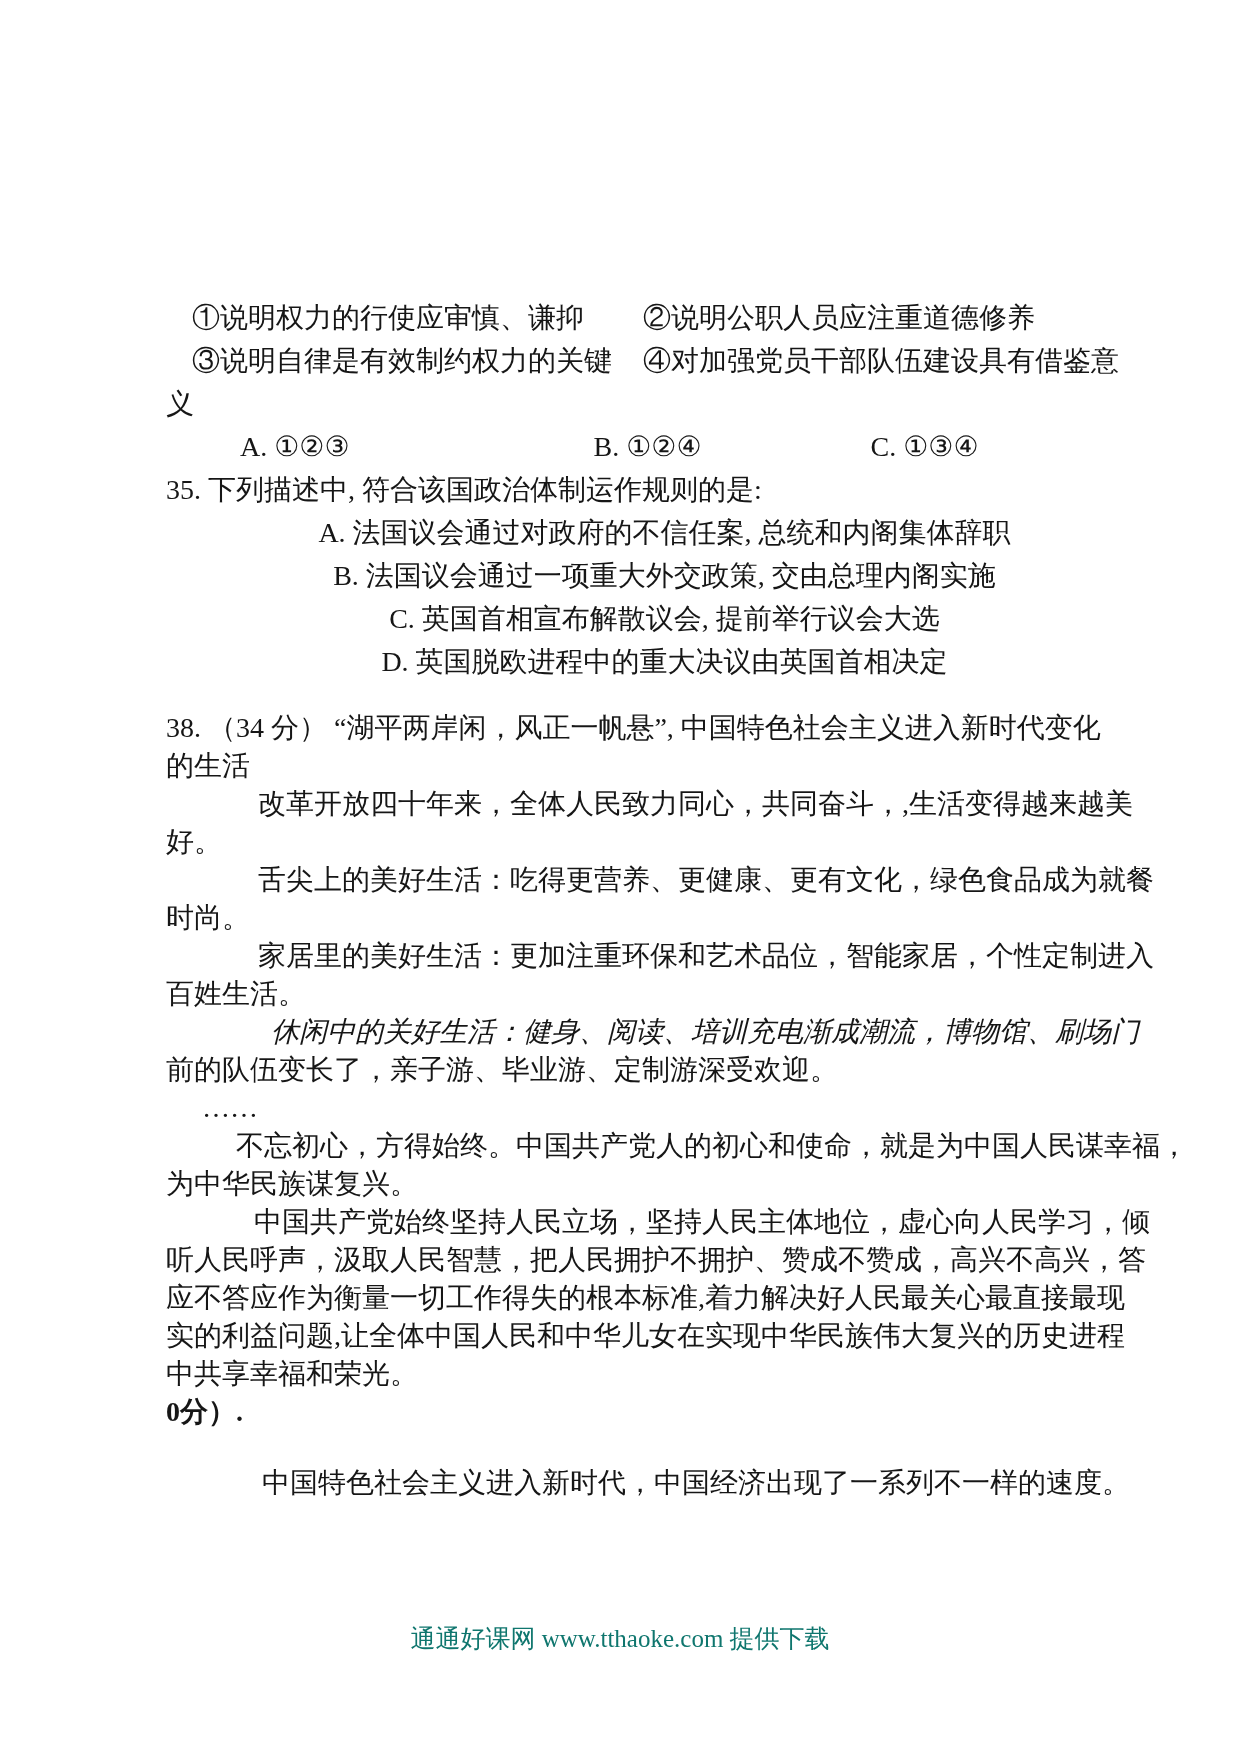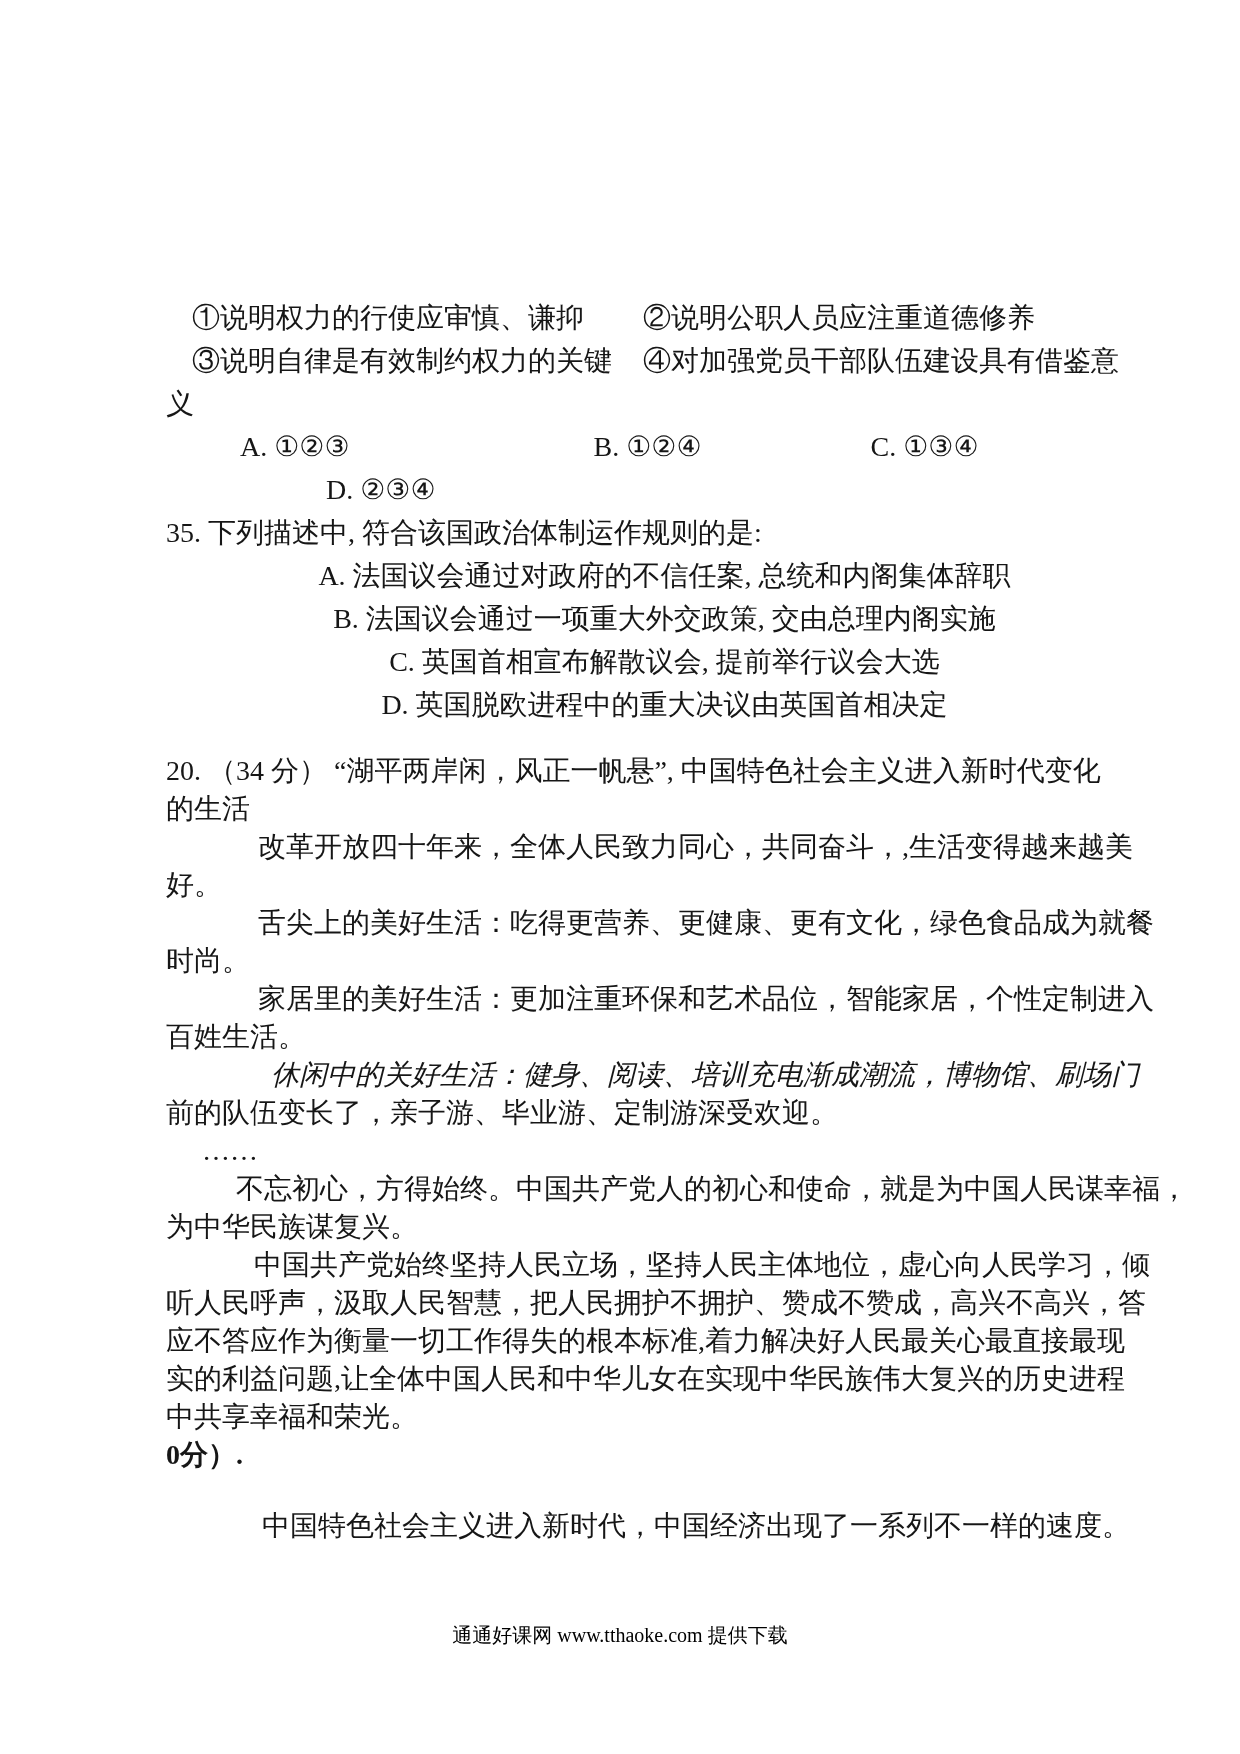--- a/index.html
+++ b/index.html
@@ -42,22 +42,22 @@
   .in105 { padding-left: 105px; font-style: italic; }
   .in36 { padding-left: 36px; }
   .in96 { padding-left: 96px; }
   .bold { font-weight: bold; }
   .footer {
     position: absolute;
     left: 0;
     top: 1622px;
     width: 1240px;
     text-align: center;
-    font-size: 20px;
-    color: #000000;
+    font-size: 25px;
+    color: #0f766e;
     font-family: "Liberation Serif", "DejaVu Serif", serif;
   }
 </style>
 </head>
 <body>
 
 <div class="page">
   <div class="content">
 
     <div class="sec1">
@@ -70,33 +70,32 @@
         <span class="right">④对加强党员干部队伍建设具有借鉴意</span>
       </div>
       <div class="line">义</div>
       <div class="line choices-row">
         <span>A. ①②③</span>
         <span class="gap-b"></span>
         <span>B. ①②④</span>
         <span class="gap-c"></span>
         <span>C. ①③④</span>
       </div>
-      <div class="line choice-d-row">D. ②③④</div>
 
       <div class="line">35. 下列描述中, 符合该国政治体制运作规则的是:</div>
       <div class="line opt">A. 法国议会通过对政府的不信任案, 总统和内阁集体辞职</div>
       <div class="line opt">B. 法国议会通过一项重大外交政策, 交由总理内阁实施</div>
       <div class="line opt">C. 英国首相宣布解散议会, 提前举行议会大选</div>
       <div class="line opt">D. 英国脱欧进程中的重大决议由英国首相决定</div>
     </div>
 
     <div class="sp26"></div>
 
     <div class="sec2">
-      <div class="line">20. （34 分） “湖平两岸闲，风正一帆悬”, 中国特色社会主义进入新时代变化</div>
+      <div class="line">38. （34 分） “湖平两岸闲，风正一帆悬”, 中国特色社会主义进入新时代变化</div>
       <div class="line">的生活</div>
       <div class="line in92">改革开放四十年来，全体人民致力同心，共同奋斗，,生活变得越来越美</div>
       <div class="line">好。</div>
       <div class="line in92">舌尖上的美好生活：吃得更营养、更健康、更有文化，绿色食品成为就餐</div>
       <div class="line">时尚。</div>
       <div class="line in92">家居里的美好生活：更加注重环保和艺术品位，智能家居，个性定制进入</div>
       <div class="line">百姓生活。</div>
       <div class="line in105">休闲中的关好生活：健身、阅读、培训充电渐成潮流，博物馆、刷场门</div>
       <div class="line">前的队伍变长了，亲子游、毕业游、定制游深受欢迎。</div>
       <div class="line in36">……</div>

